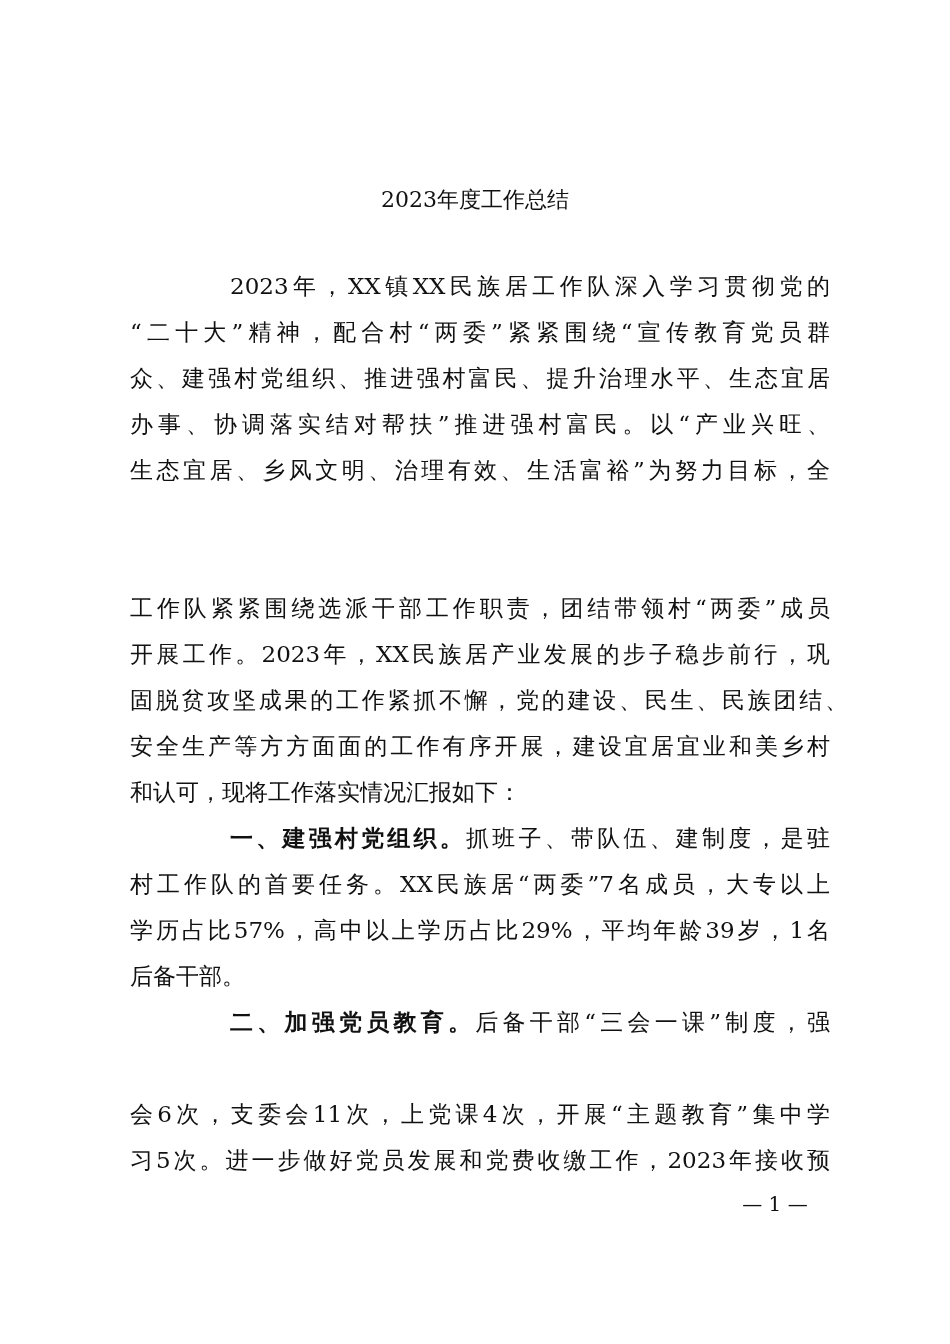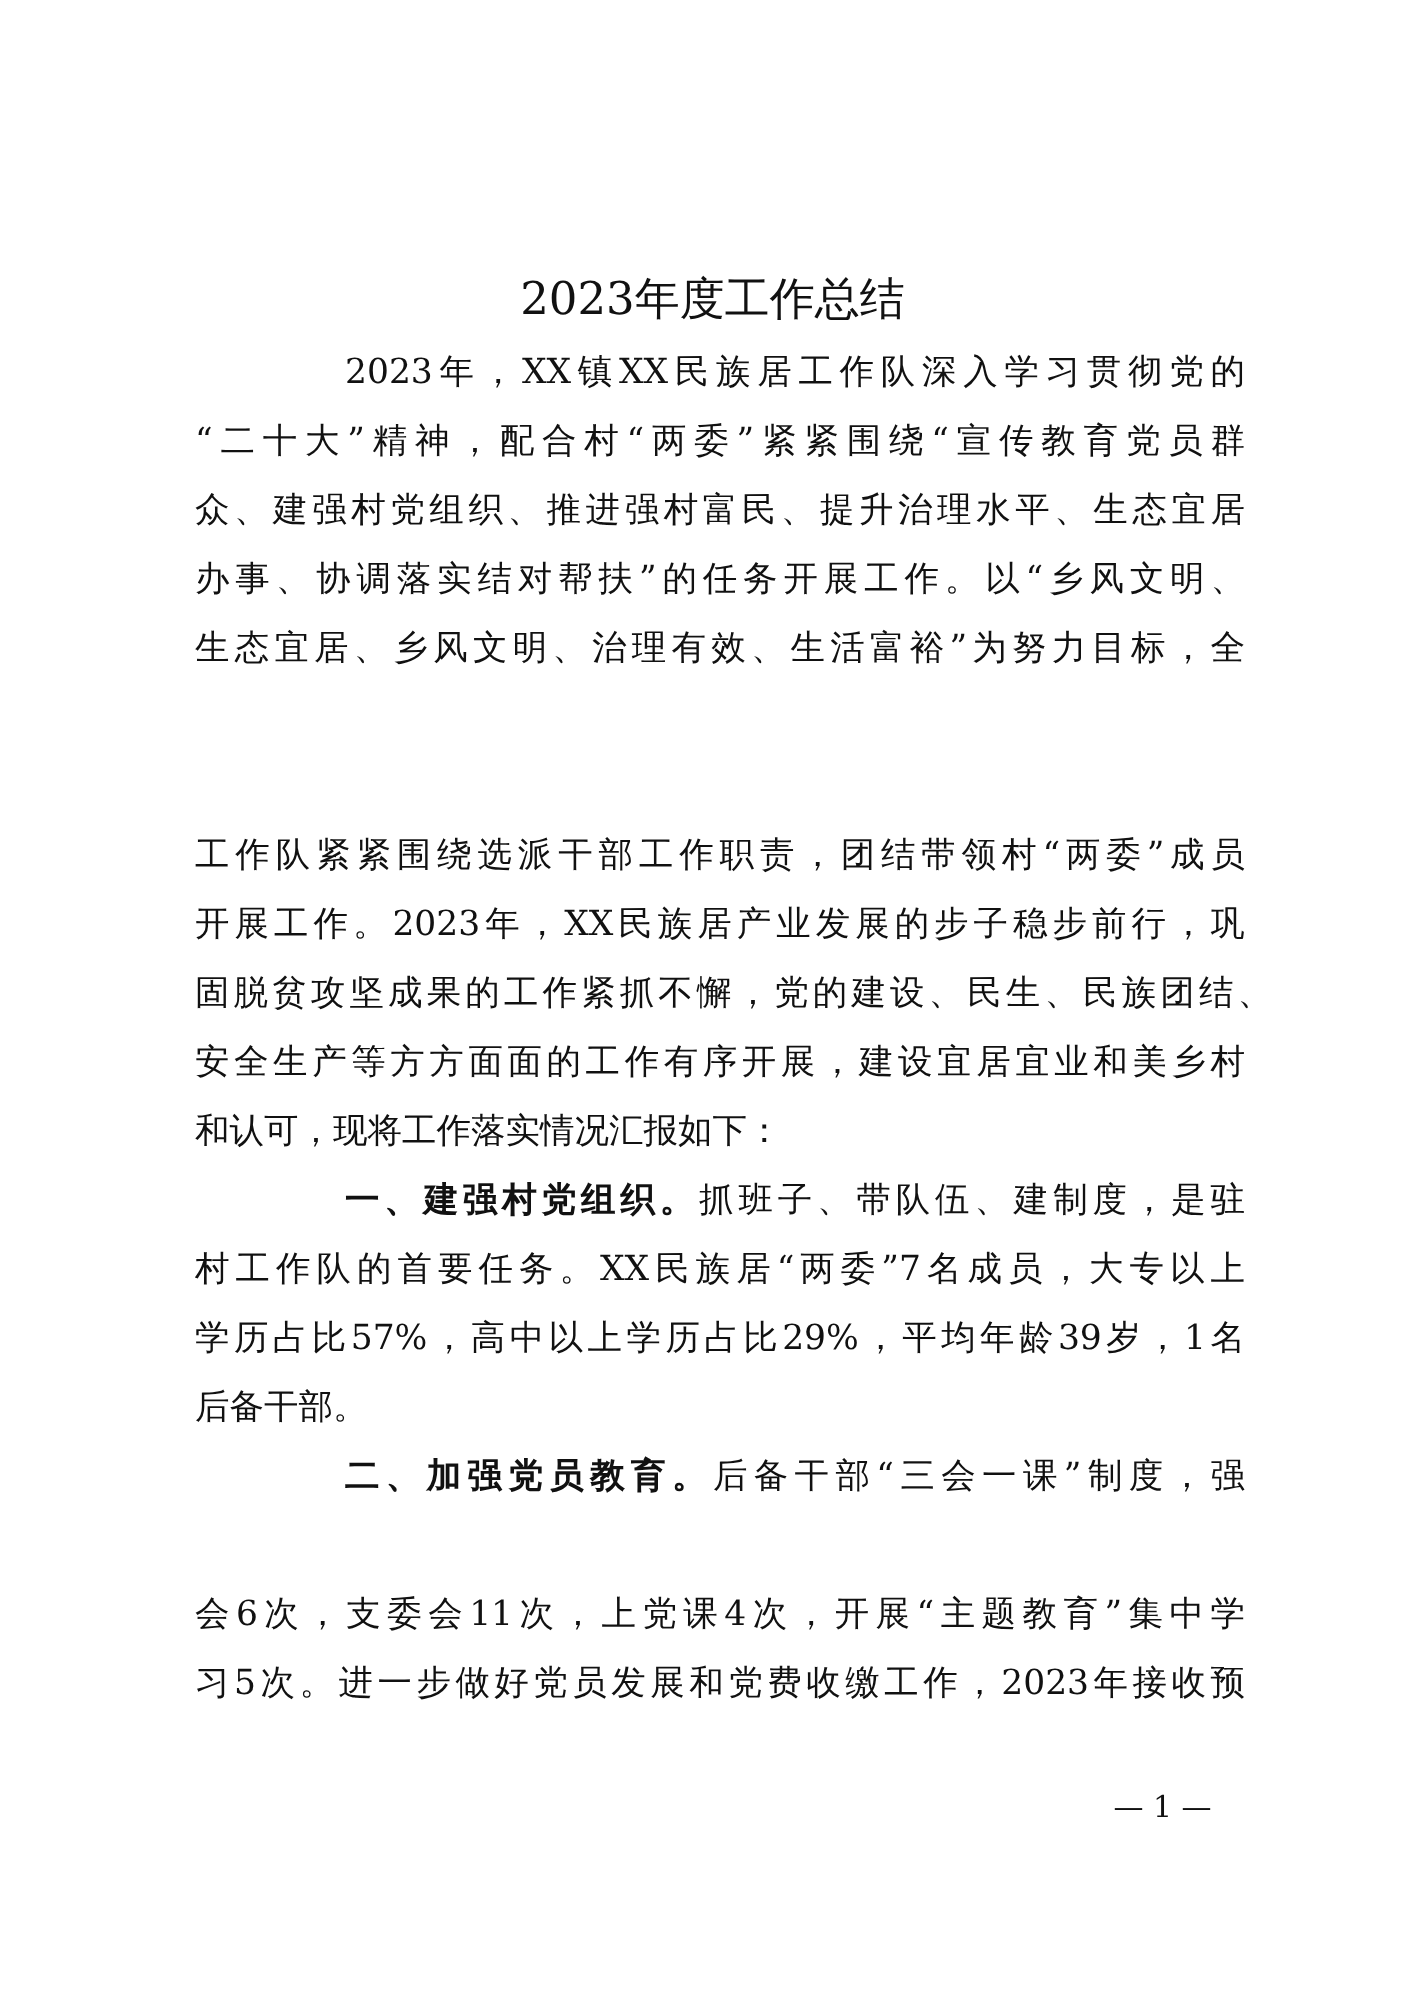--- a/index.html
+++ b/index.html
@@ -21,34 +21,35 @@
       width: 950px;
       height: 1344px;
       background: #ffffff;
     }
     .title {
       position: absolute;
       top: 184px;
       left: 0;
       width: 950px;
       text-align: center;
-      font-size: 30px;
+      font-size: 22px;
       line-height: 32px;
       font-weight: normal;
       letter-spacing: 0px;
     }
     .line {
       position: absolute;
       left: 130px;
       width: 700px;
       font-size: 23px;
       line-height: 32px;
       white-space: nowrap;
       text-align: justify;
       text-align-last: justify;
+      margin-top: 38px;
     }
     .line.indent {
       left: 230px;
       width: 600px;
     }
     .line.last {
       text-align-last: left;
     }
     .line.over {
       width: 718px;
@@ -70,21 +71,21 @@
 </head>
 <body>
 
 <div class="page">
 
   <div class="title">2023年度工作总结</div>
 
   <div class="line indent" style="top:232px;">2023年，XX镇XX民族居工作队深入学习贯彻党的</div>
   <div class="line" style="top:278px;">“二十大”精神，配合村“两委”紧紧围绕“宣传教育党员群</div>
   <div class="line" style="top:324px;">众、建强村党组织、推进强村富民、提升治理水平、生态宜居</div>
-  <div class="line" style="top:370px;">办事、协调落实结对帮扶”的任务开展工作。以“乡风文明、</div>
+  <div class="line" style="top:370px;">办事、协调落实结对帮扶”推进强村富民。以“产业兴旺、</div>
   <div class="line" style="top:416px;">生态宜居、乡风文明、治理有效、生活富裕”为努力目标，全</div>
   <div class="line" style="top:554px;">工作队紧紧围绕选派干部工作职责，团结带领村“两委”成员</div>
   <div class="line" style="top:600px;">开展工作。2023年，XX民族居产业发展的步子稳步前行，巩</div>
   <div class="line over" style="top:646px;">固脱贫攻坚成果的工作紧抓不懈，党的建设、民生、民族团结、</div>
   <div class="line" style="top:692px;">安全生产等方方面面的工作有序开展，建设宜居宜业和美乡村</div>
   <div class="line last" style="top:738px;">和认可，现将工作落实情况汇报如下：</div>
 
   <div class="line indent" style="top:784px;">
     <span class="bold">一、建强村党组织。</span><span>抓班子、带队伍、建制度，是驻</span>
   </div>

